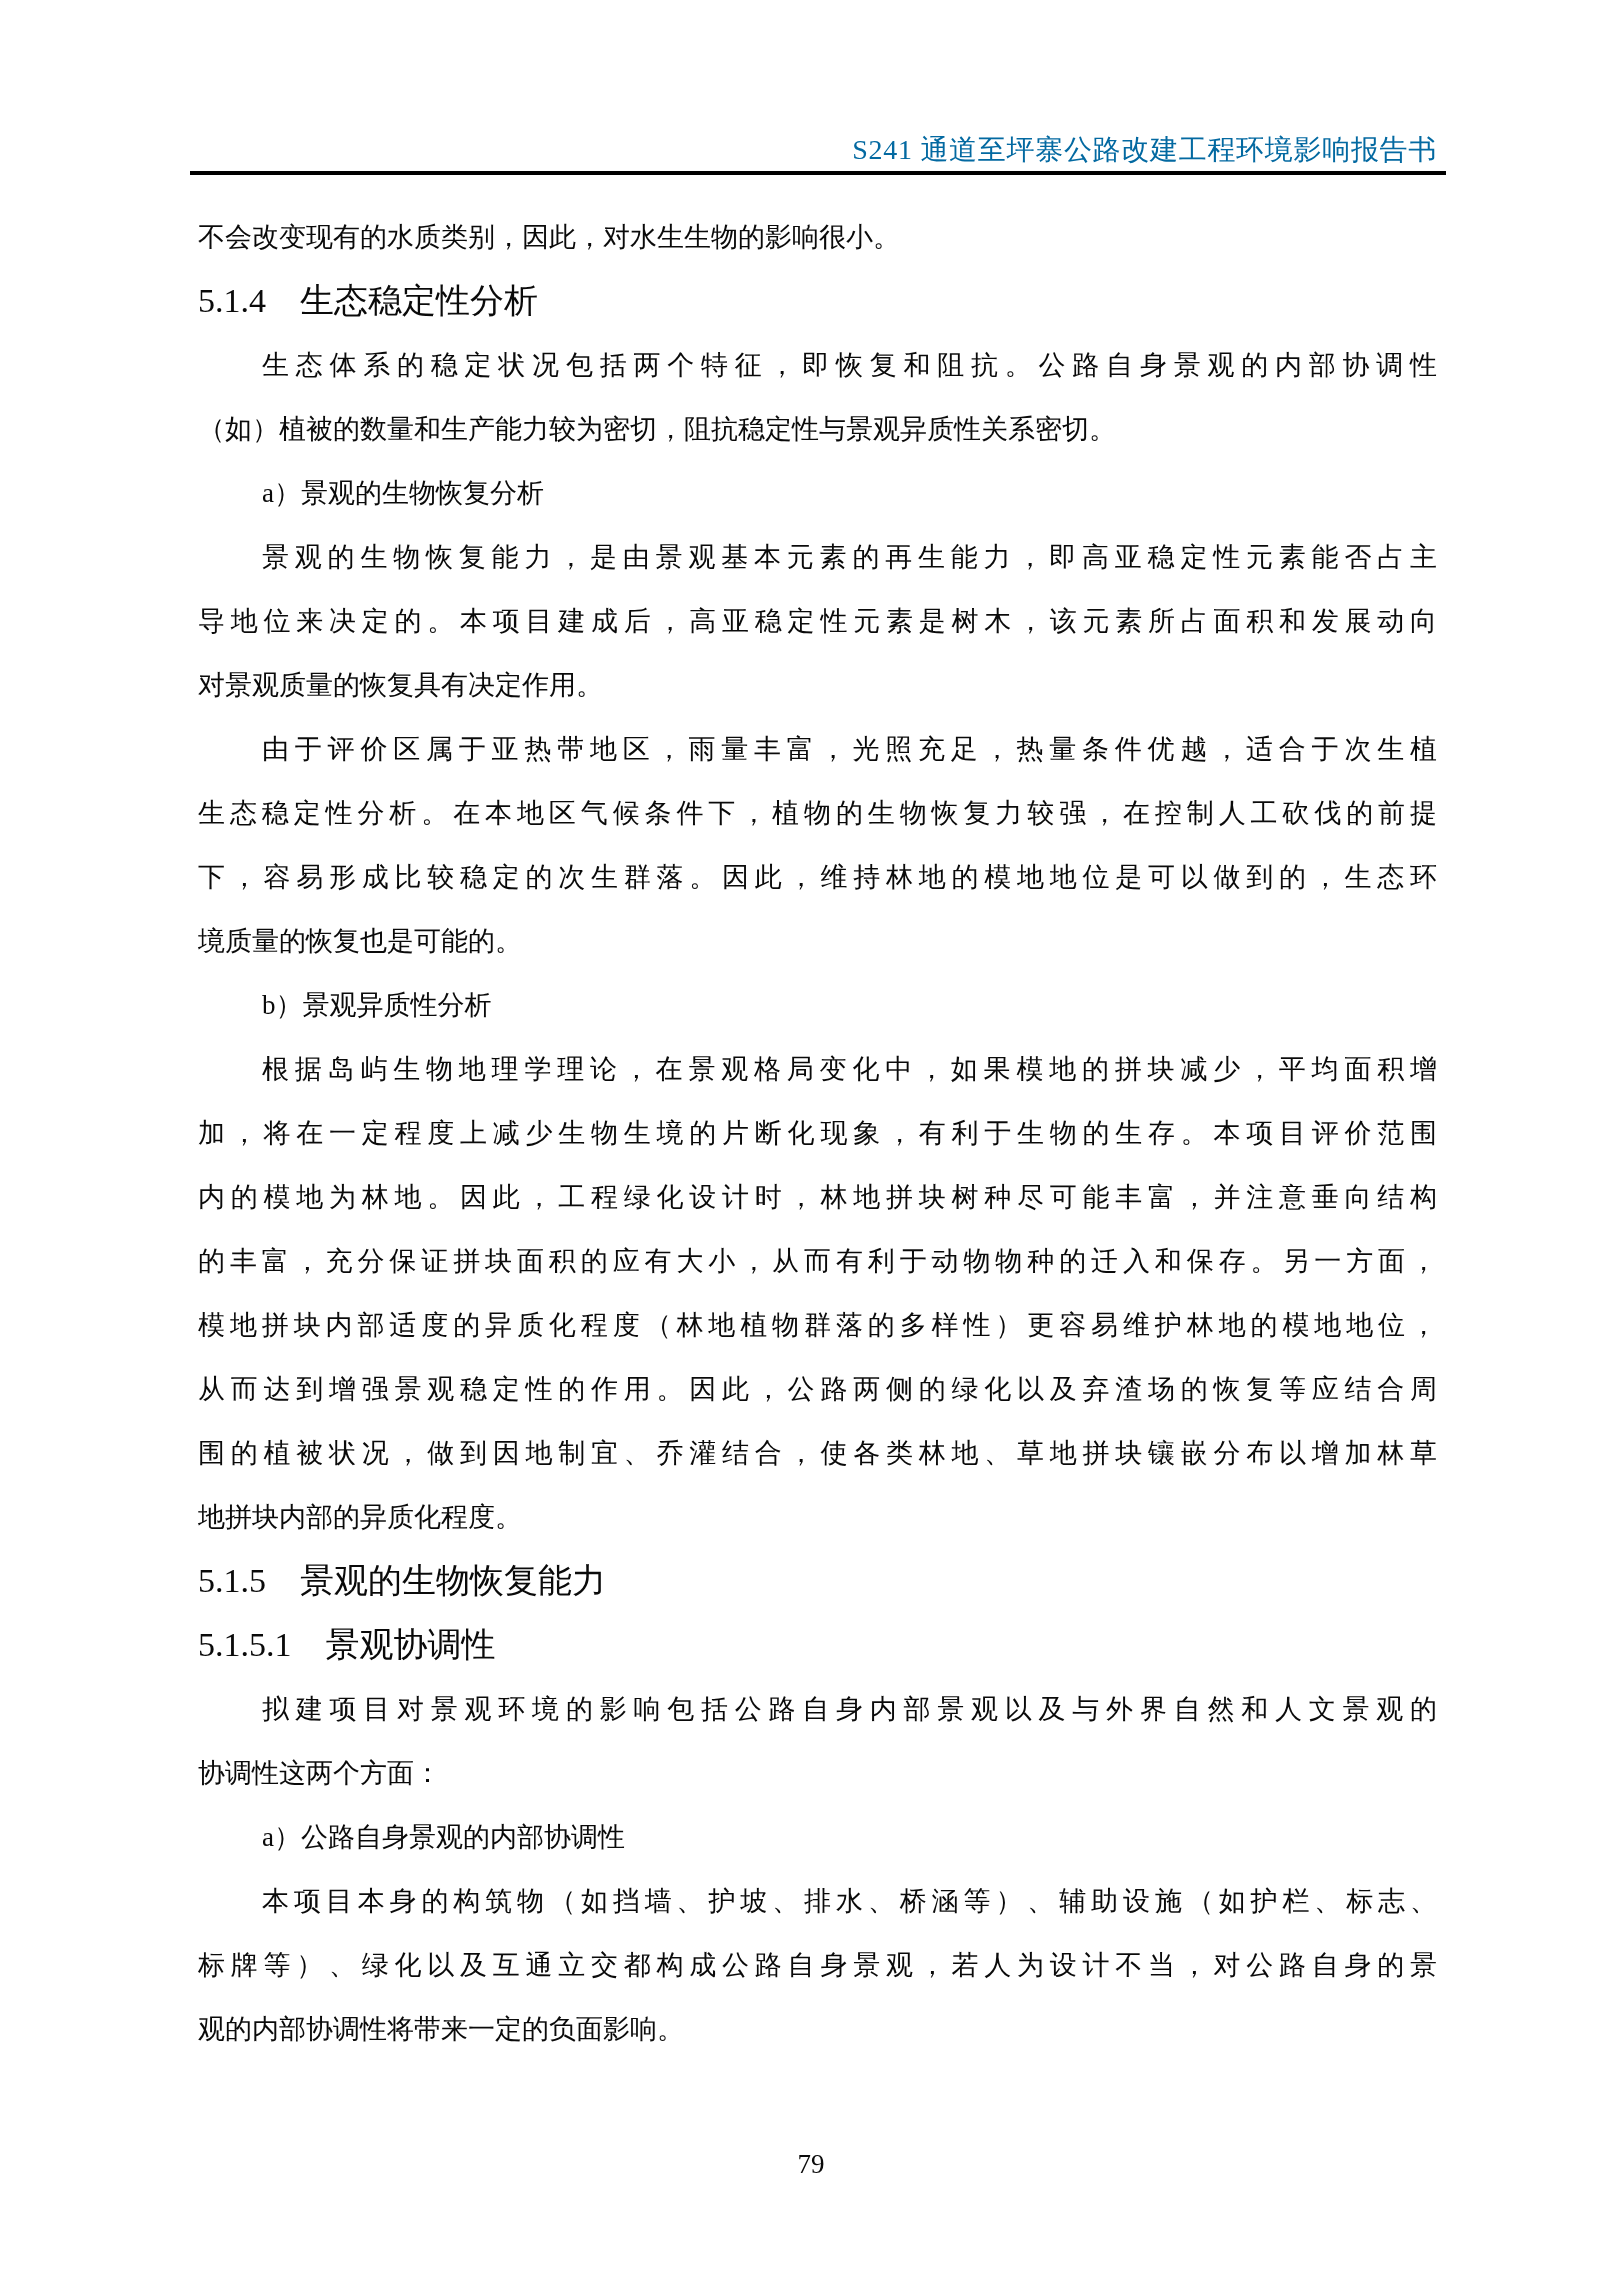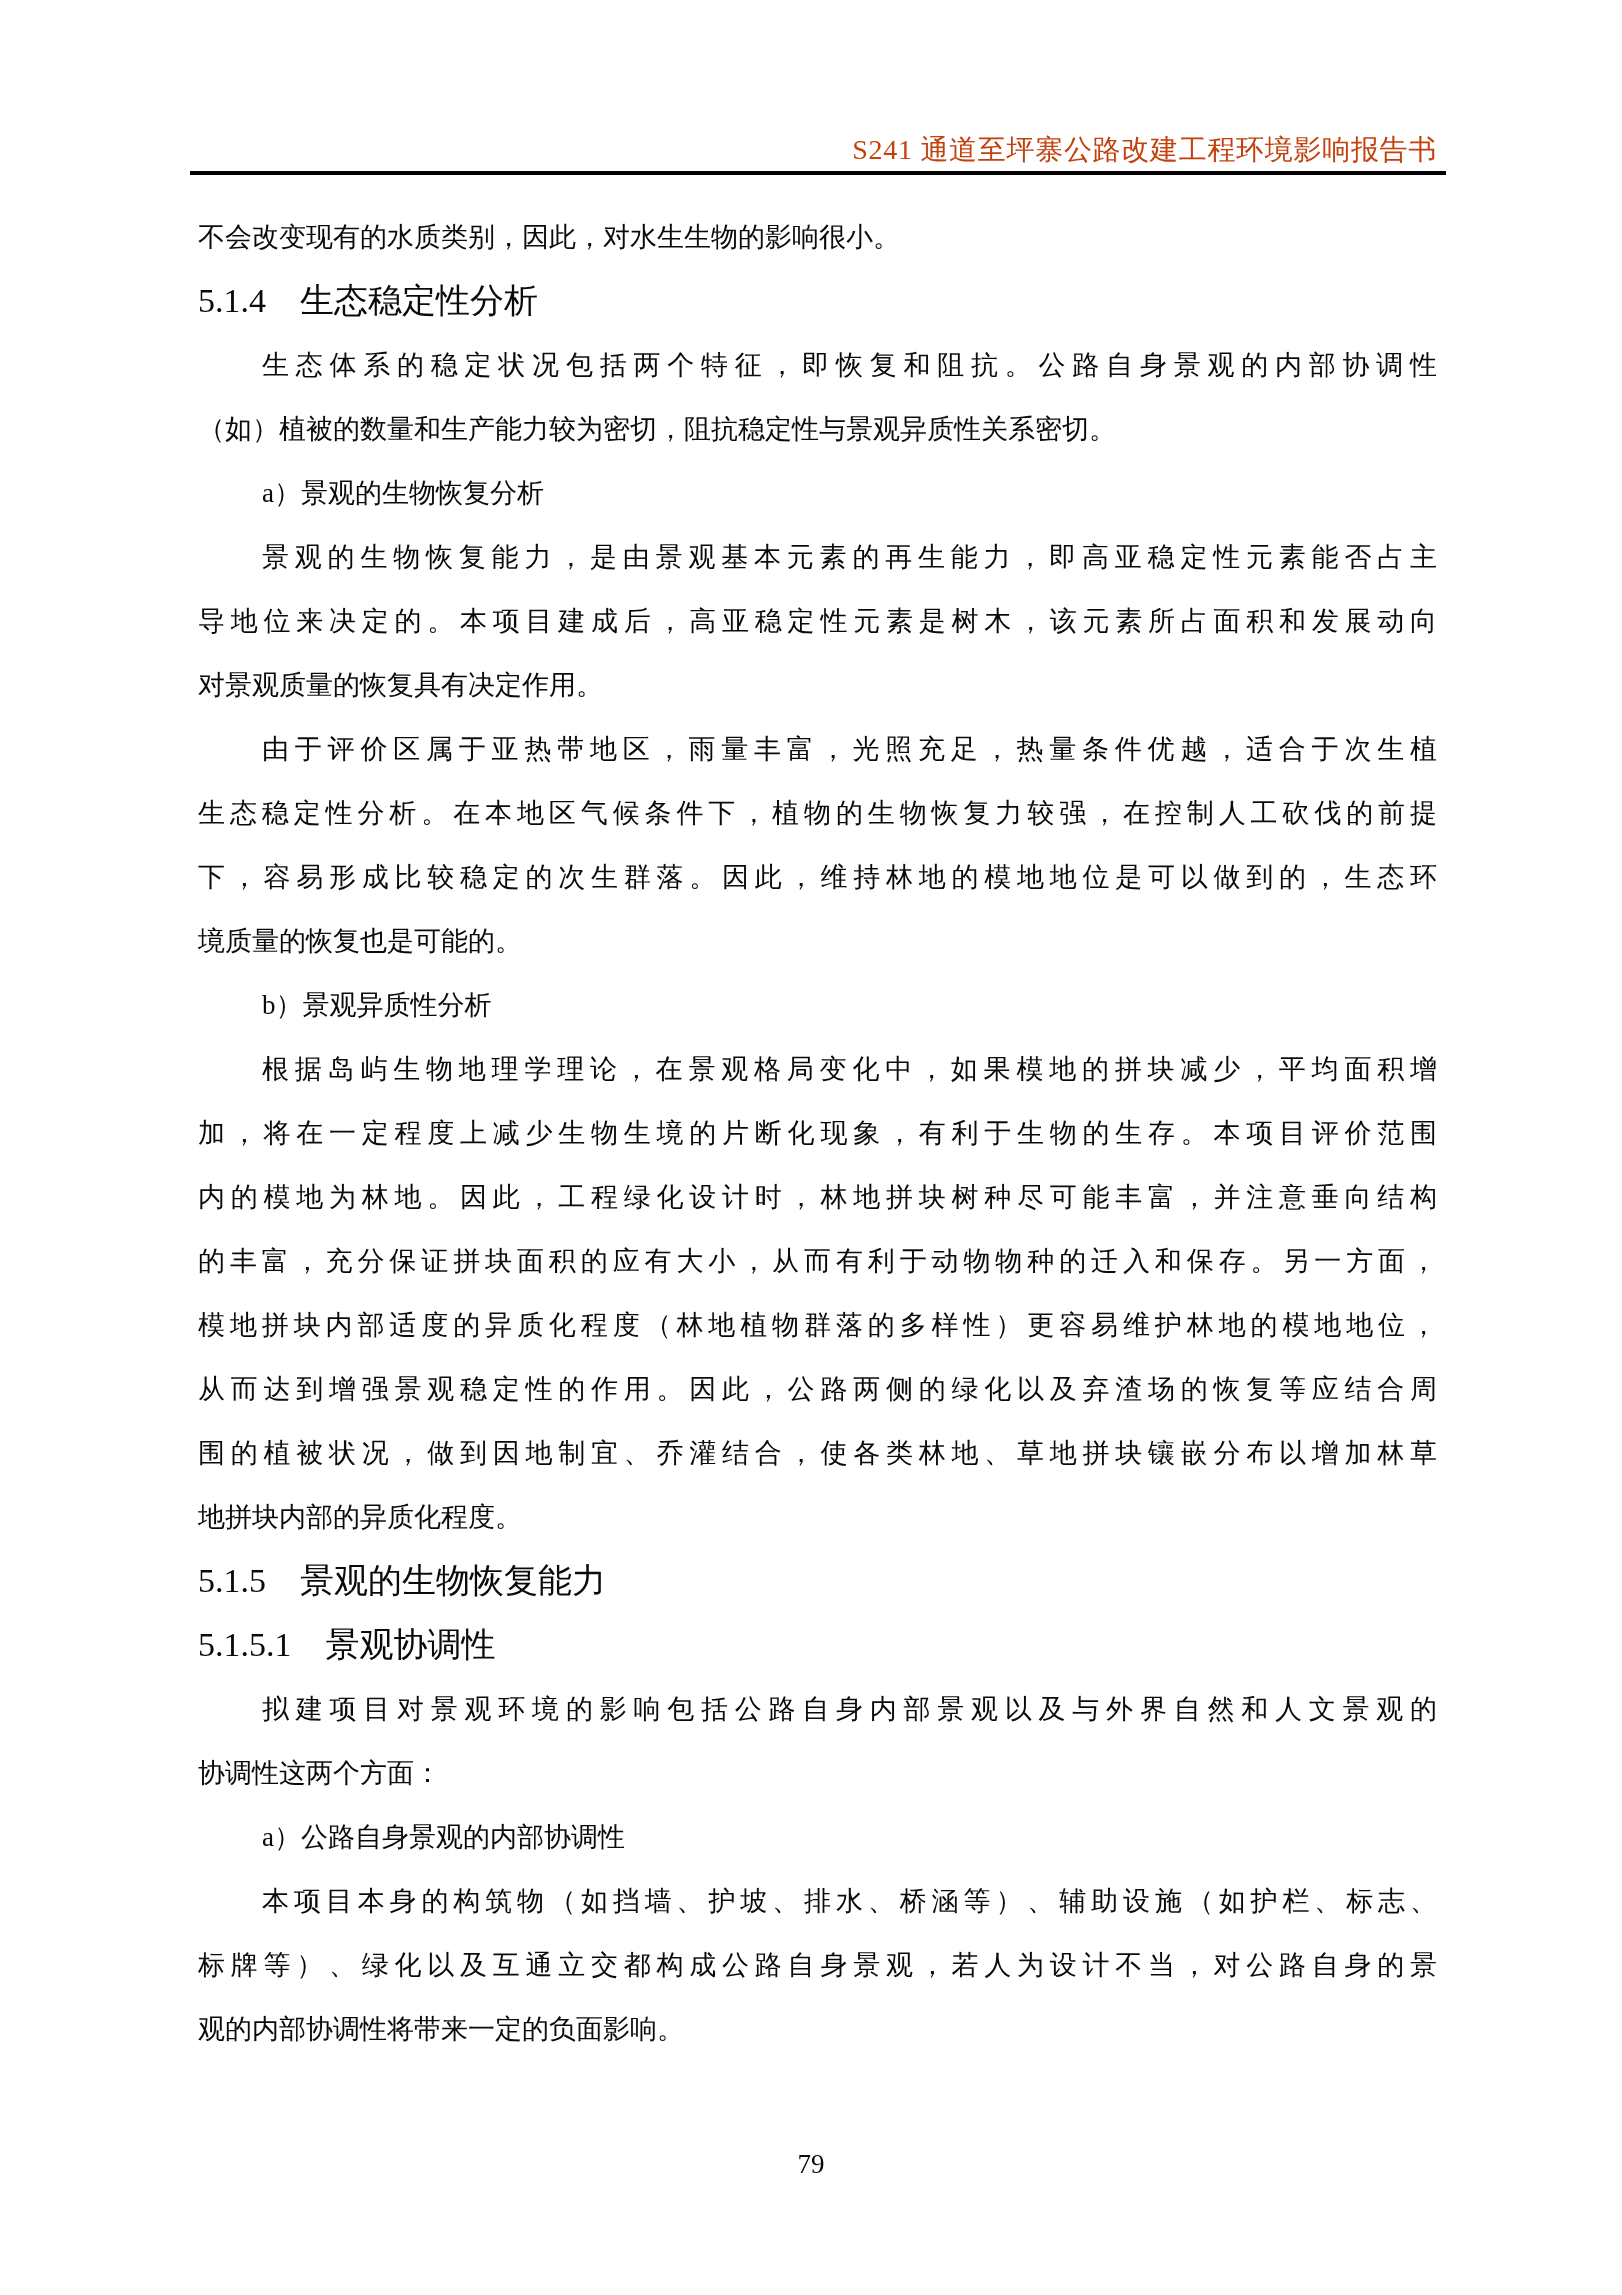--- a/index.html
+++ b/index.html
@@ -17,21 +17,21 @@
     overflow: hidden;
   }
   .header-title {
     position: absolute;
     top: 133px;
     right: 185px;
     font-size: 28px;
     line-height: 34px;
     letter-spacing: 0.7px;
     white-space: nowrap;
-    color: #c2410c;
+    color: #0369a1;
   }
   .header-rule {
     position: absolute;
     top: 171px;
     left: 190px;
     width: 1256px;
     height: 3.9px;
     background: #000000;
   }
   .content {

